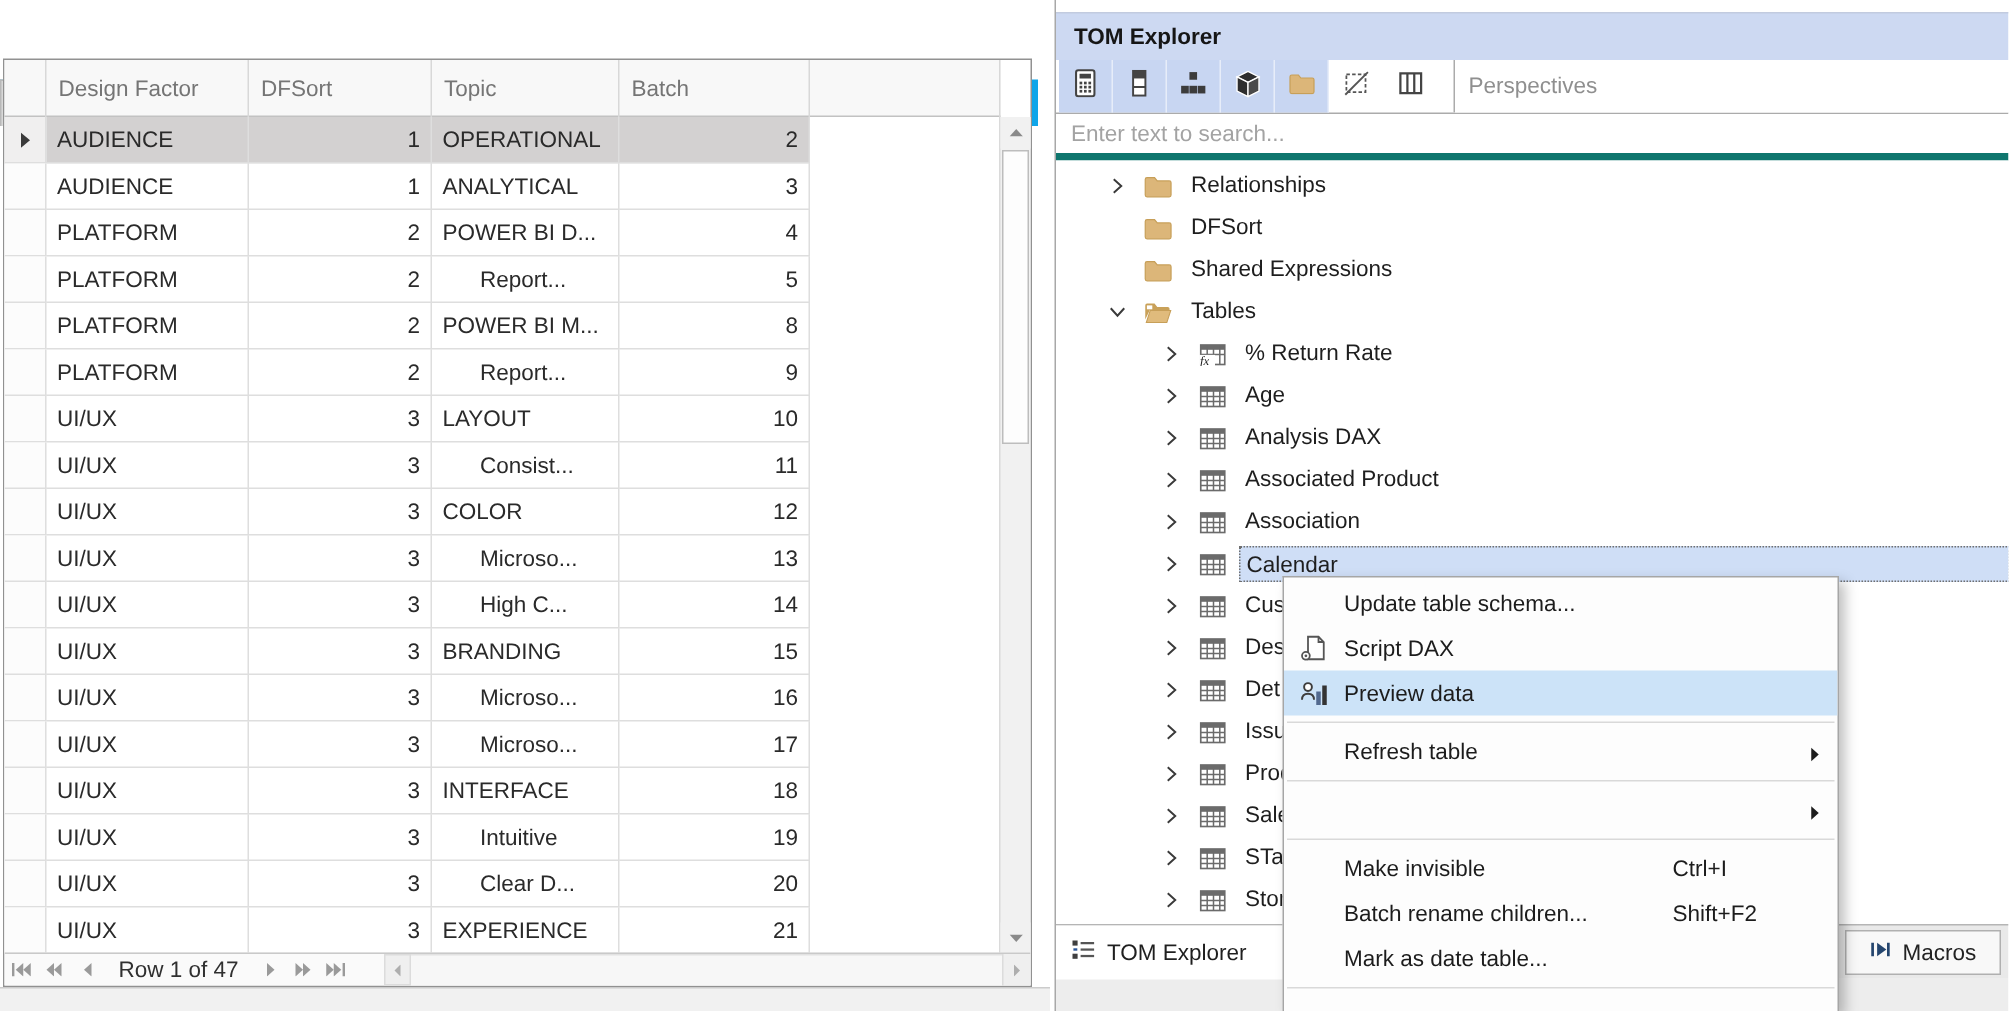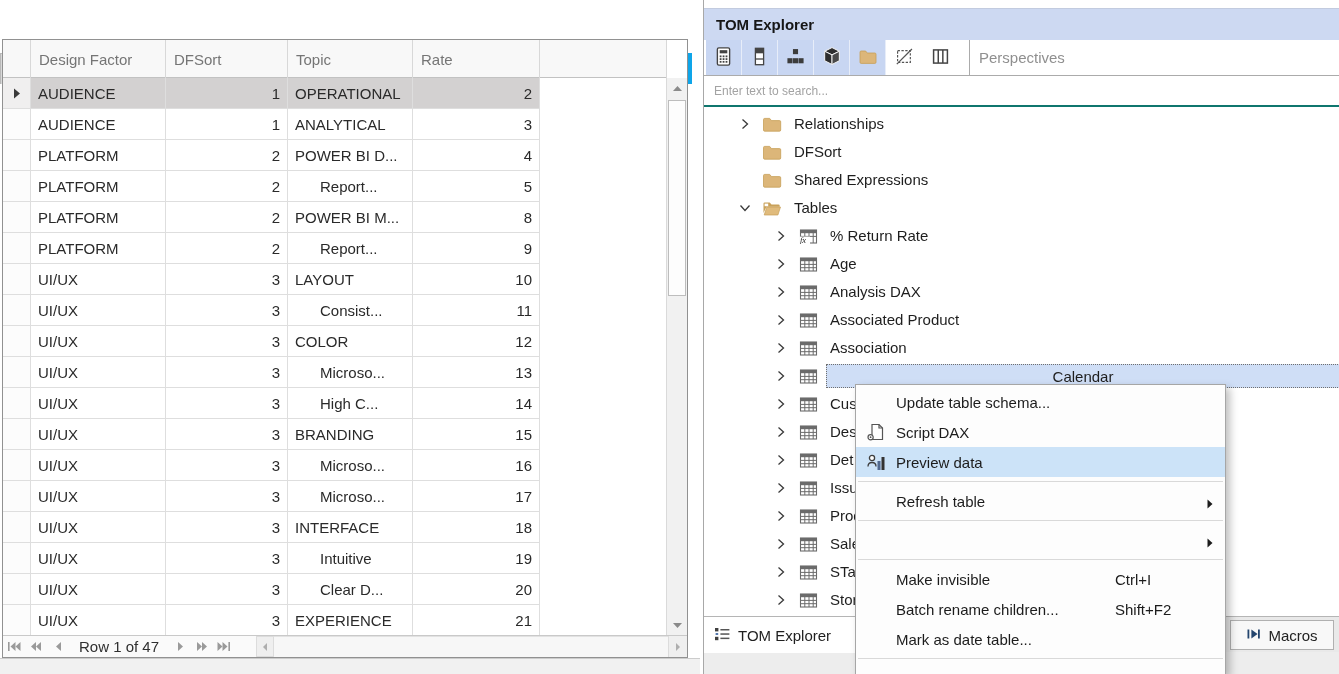--- a/index.html
+++ b/index.html
@@ -53,26 +53,26 @@
 
   
   .right-panel{position:absolute;left:703px;top:0;width:636px;height:674px;background:#ffffff;border-left:1px solid #a8a8a8;}
   .panel-title{position:absolute;left:0;top:8px;width:636px;height:32px;background:#cdd9f2;
         display:flex;align-items:center;padding-left:12px;font-weight:bold;color:#161616;border-top:1px solid #c2cbdf;}
   .tom-toolbar{position:absolute;left:0;top:40px;width:636px;height:36px;background:#ffffff;border-bottom:1px solid #ababab;}
   .tb-btn{position:absolute;top:0;width:36px;height:35px;display:flex;align-items:center;justify-content:center;}
   .tb-btn.active{background:#c8d6f2;border-right:1px solid #e7edf9;}
   .perspectives{position:absolute;left:265px;top:0;right:0;height:35px;background:#fff;border-left:1px solid #ababab;
         display:flex;align-items:center;padding-left:9px;color:#8f8f8f;}
-  .search{position:absolute;left:0;top:76px;width:636px;height:31px;border:none;border-bottom:2px solid #0f766e;
-        outline:none;padding-left:10px;font-family:inherit;font-size:12px;color:#b91c1c;}
+  .search{position:absolute;left:0;top:76px;width:636px;height:31px;border:none;border-bottom:5px solid #0f766e;
+        outline:none;padding-left:10px;font-family:inherit;font-size:15px;color:#b91c1c;}
   .search::placeholder{color:#a3a3a3;}
 
   .tree{position:absolute;left:0;top:107px;width:636px;height:509px;background:#fff;overflow:hidden;}
-  .t-row{display:flex;align-items:center;height:28px;width:636px;text-align:center;}
+  .t-row{display:flex;align-items:center;height:28px;width:636px;}
   .t-chev{width:13px;display:flex;align-items:center;justify-content:center;flex:none;}
   .t-icon{width:20px;margin-left:11px;margin-right:8px;display:flex;align-items:center;justify-content:center;flex:none;}
   .t-label{white-space:nowrap;color:#1e1e1e;height:24px;line-height:24px;padding:0 4px;}
   .t-label.sel{flex:1;background:#cfdef6;border:1px dotted #6f6f6f;}
 
   .bottom-tabs{position:absolute;left:0;top:616px;width:636px;height:36px;background:#e9e9e9;border-top:1px solid #b5b5b5;}
   .bt-tab{position:absolute;left:0;top:0;height:36px;width:178px;background:#ffffff;border-right:1px solid #b5b5b5;
         display:flex;align-items:center;gap:8px;padding-left:10px;color:#1f1f1f;}
   .macros-btn{position:absolute;right:6px;top:3px;height:30px;width:104px;background:#f8f8f8;border:1px solid #b0b0b0;
         display:flex;align-items:center;justify-content:center;gap:7px;color:#222;}
@@ -125,21 +125,21 @@
           </svg>
       </div>
     </div>
 
     <div class="grid" data-interactable="false">
       <div class="grid-header" id="grid-header" data-interactable="false">
           <div class="gh-cell" data-interactable="false" style="width: 28px;"></div>
           <div class="gh-cell" data-interactable="true" style="width: 135px;">Design Factor</div>
           <div class="gh-cell" data-interactable="true" style="width: 122px;">DFSort</div>
           <div class="gh-cell" data-interactable="true" style="width: 125px;">Topic</div>
-          <div class="gh-cell" data-interactable="true" style="width: 127px;">Rate</div>
+          <div class="gh-cell" data-interactable="true" style="width: 127px;">Batch</div>
           <div class="gh-cell" data-interactable="true" style="width: 127px;"></div>
         </div>
       <div class="grid-body" id="grid-body" data-interactable="false">
           <div class="g-row sel" data-interactable="true">
             <div class="g-cell ind-cell" data-interactable="false" style="width: 28px;">
               <svg width="8" height="11" viewBox="0 0 8 11">
                 <path d="M1 0.5l6 5-6 5z" fill="#3a3a3a"></path>
               </svg>
             </div>
             <div class="g-cell " data-interactable="false" style="width: 135px;">AUDIENCE</div>

